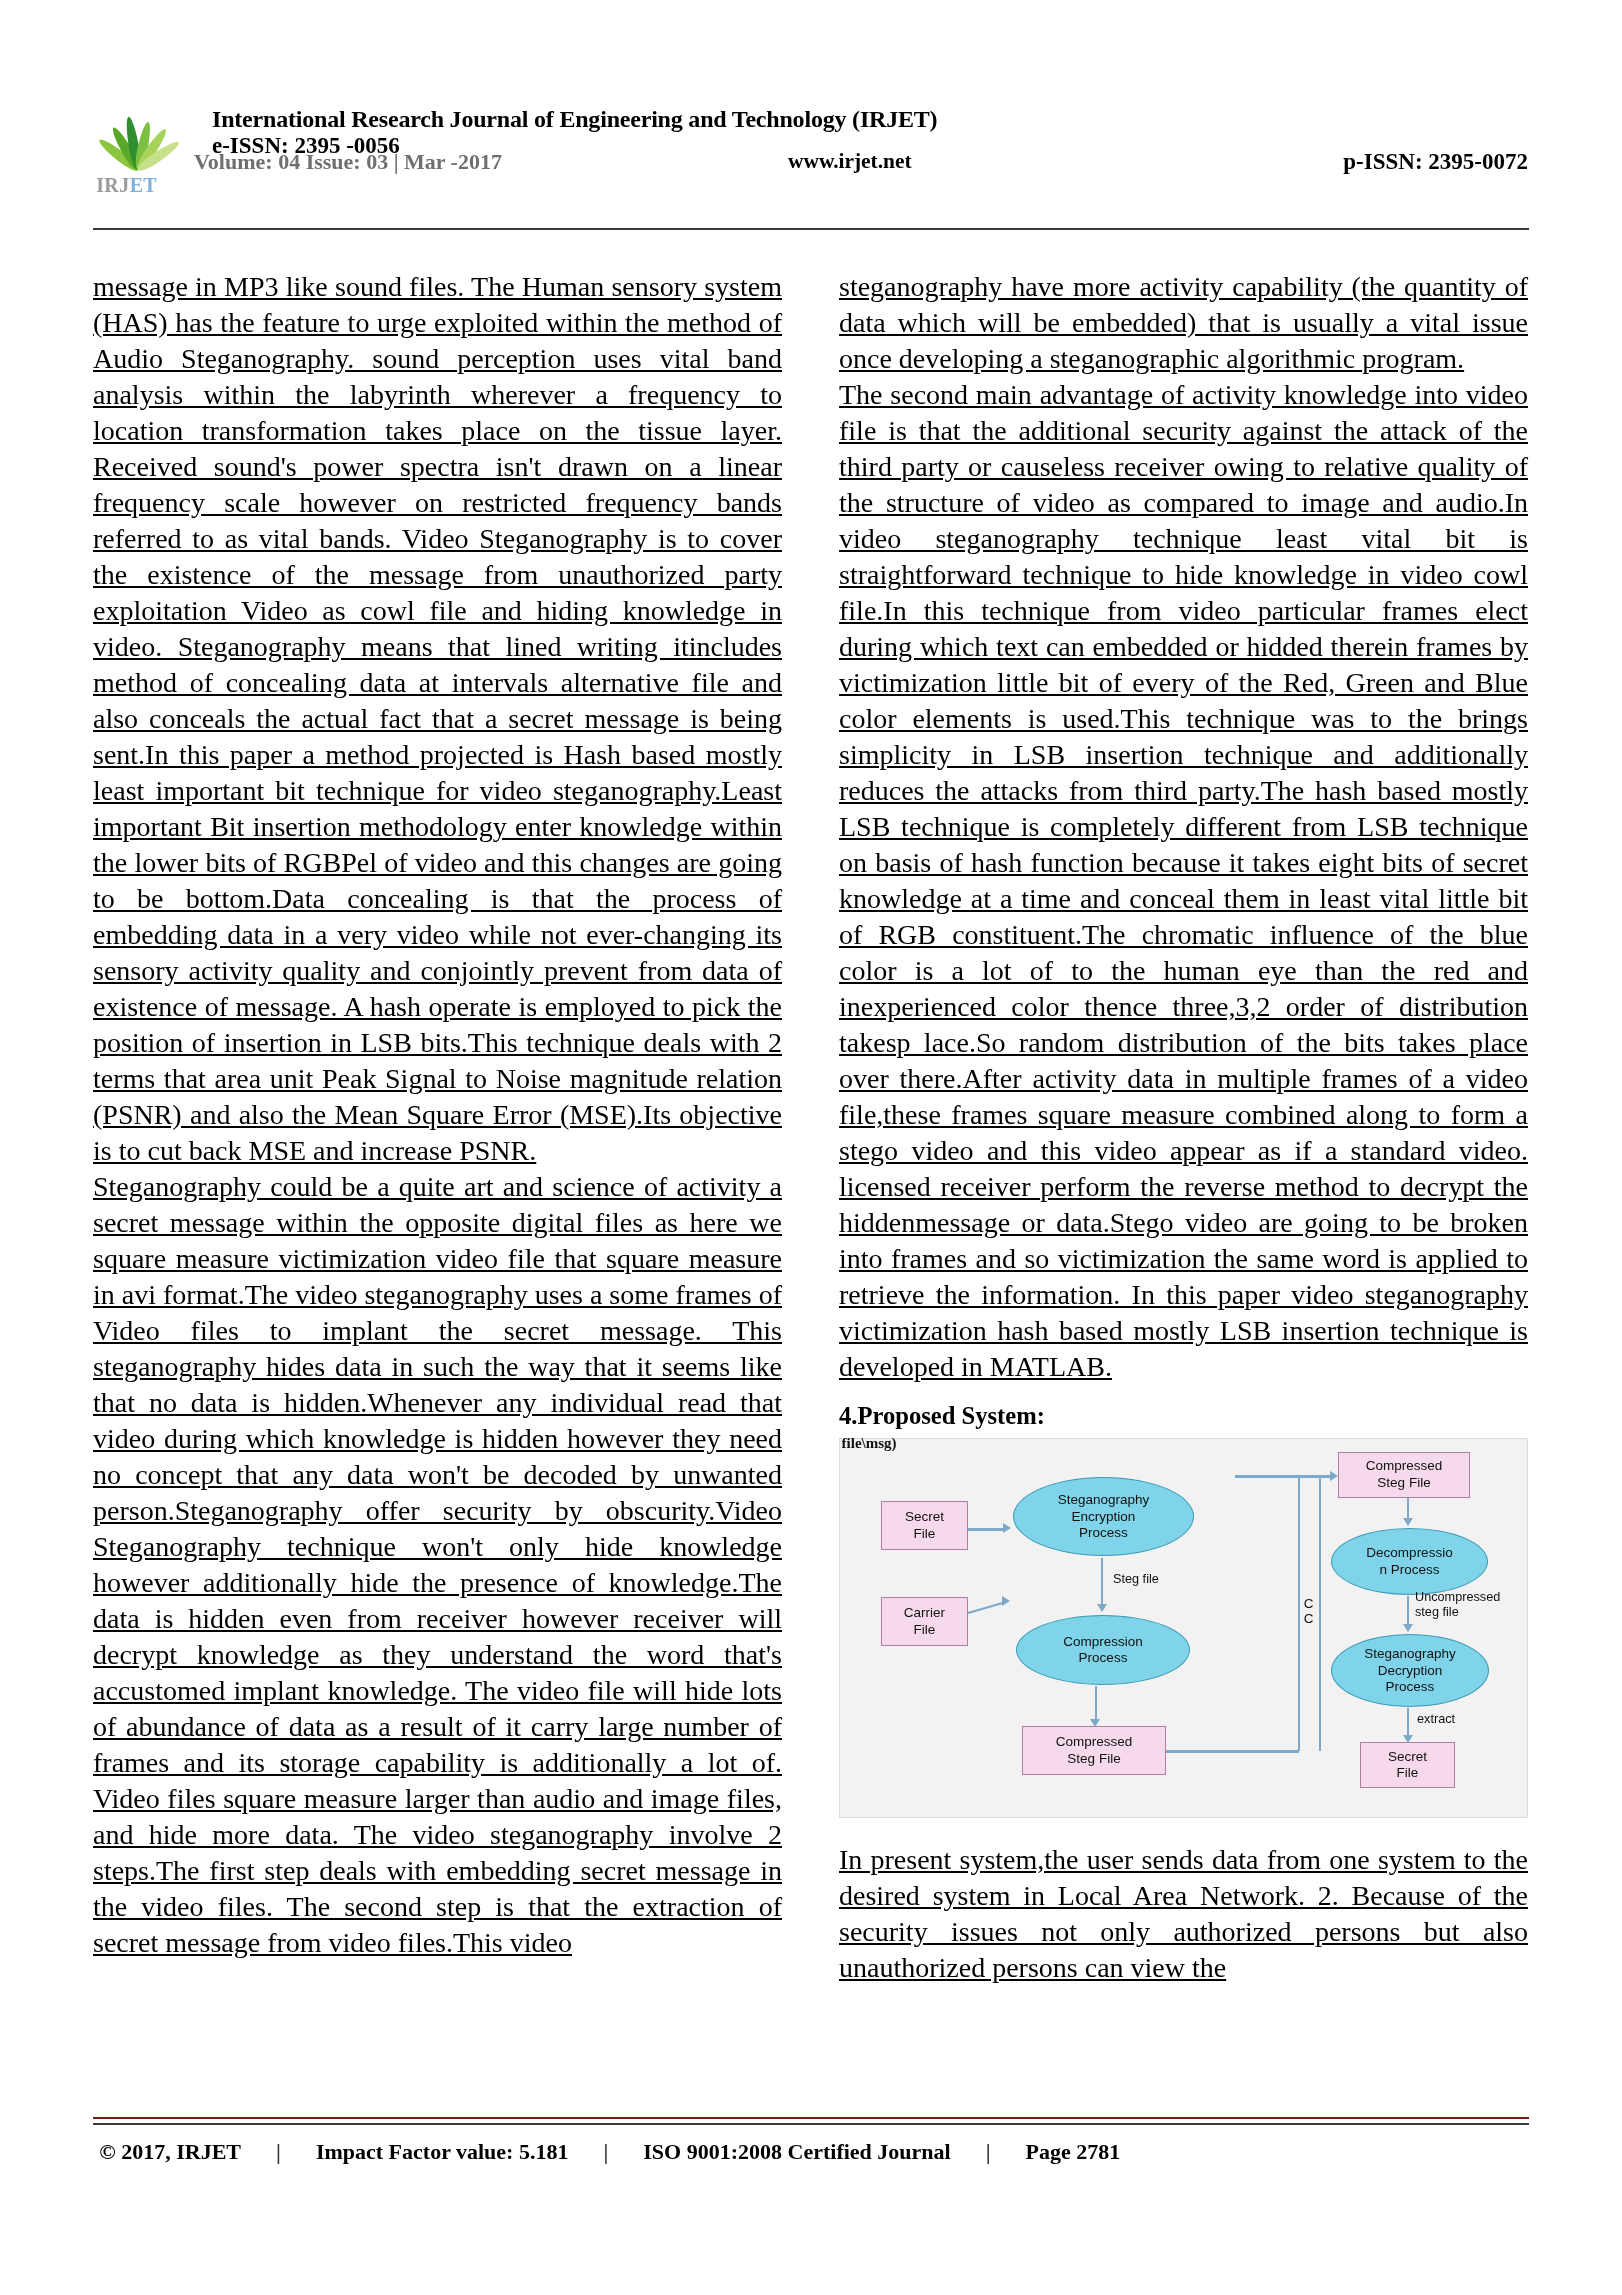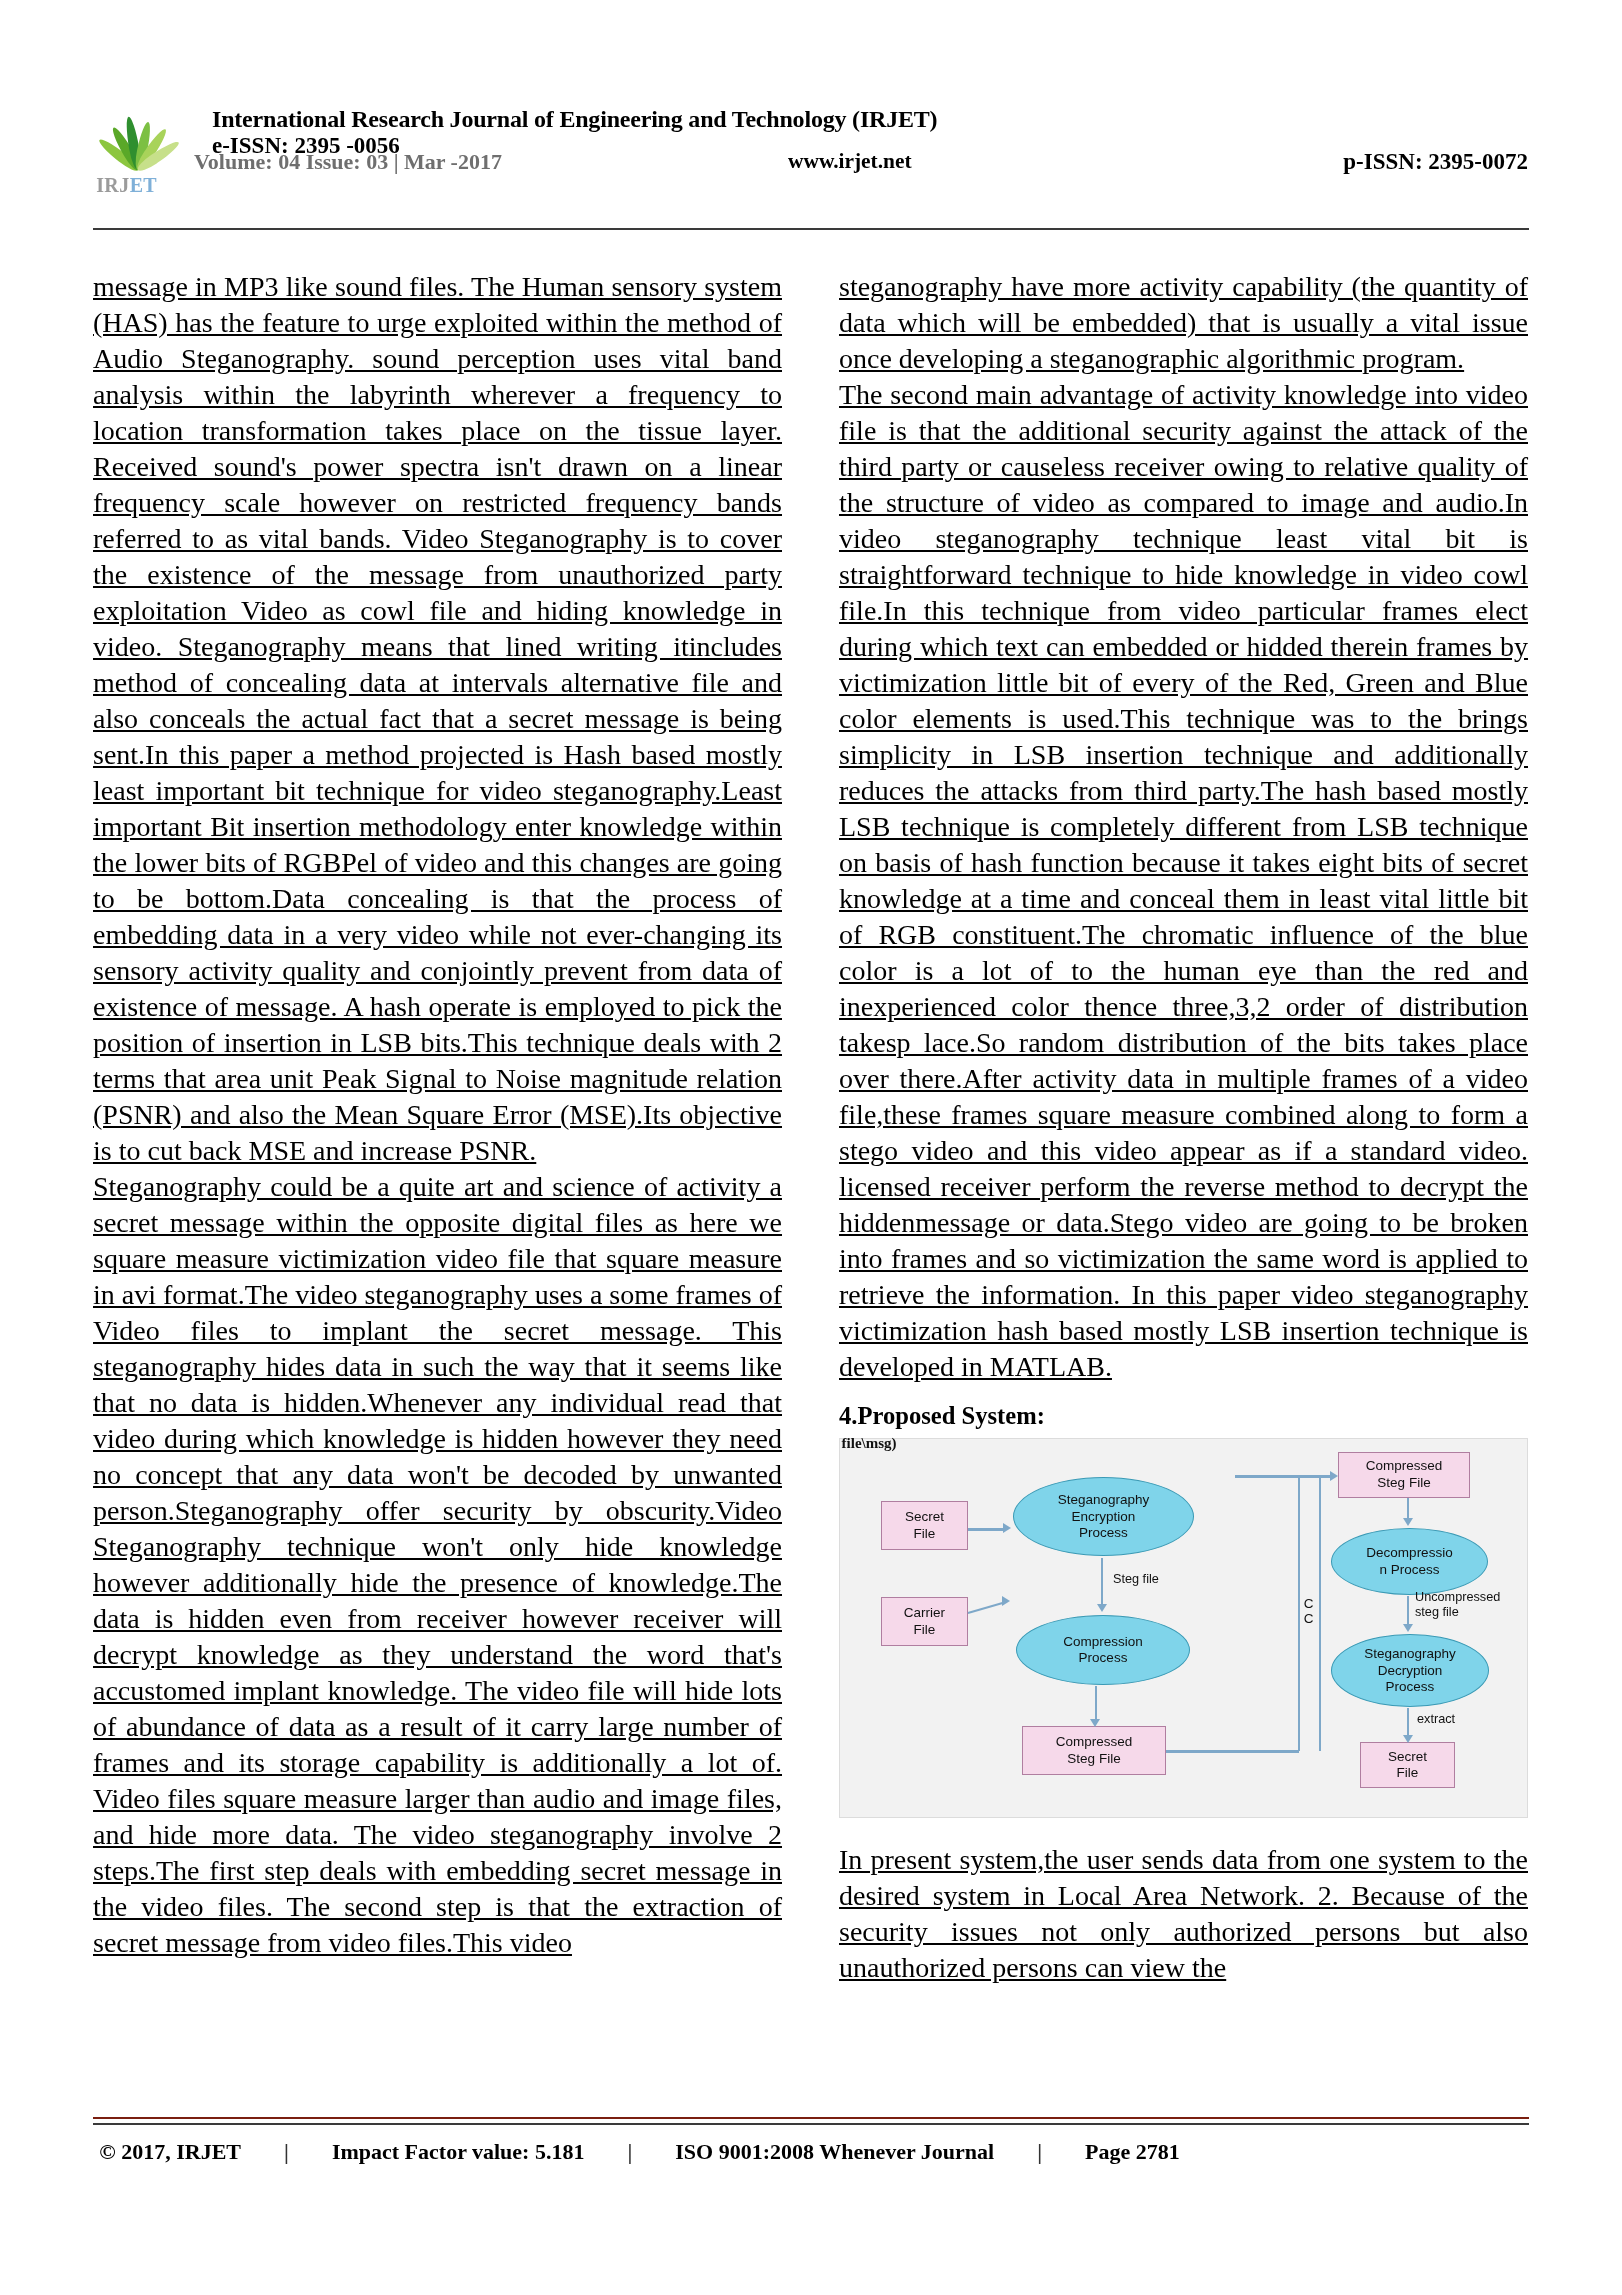--- a/index.html
+++ b/index.html
@@ -256,21 +256,20 @@
   .footer {
     position: absolute;
     left: 93px;
     top: 2139px;
     width: 1436px;
     display: flex;
     align-items: center;
     font-family: "Liberation Serif", serif;
     font-size: 22px;
     font-weight: bold;
-    gap: 8px;
   }
   .footer span.sep {
     color: #333;
     padding: 0 35px;
   }
   .footer .f-copy { padding-left: 6.3px; }
 </style>
 </head>
 <body>
 
@@ -394,19 +393,19 @@
     </div>
   </div>
 
   <div class="footer-rule-top"></div>
   <div class="footer-rule-bot"></div>
   <div class="footer">
     <span class="f-copy">© 2017, IRJET</span>
     <span class="sep">|</span>
     <span>Impact Factor value: 5.181</span>
     <span class="sep">|</span>
-    <span>ISO 9001:2008 Whenever Journal</span>
+    <span>ISO 9001:2008 Certified Journal</span>
     <span class="sep">|</span>
     <span>Page 2781</span>
   </div>
 
 </div>
 
 
 </body></html>

